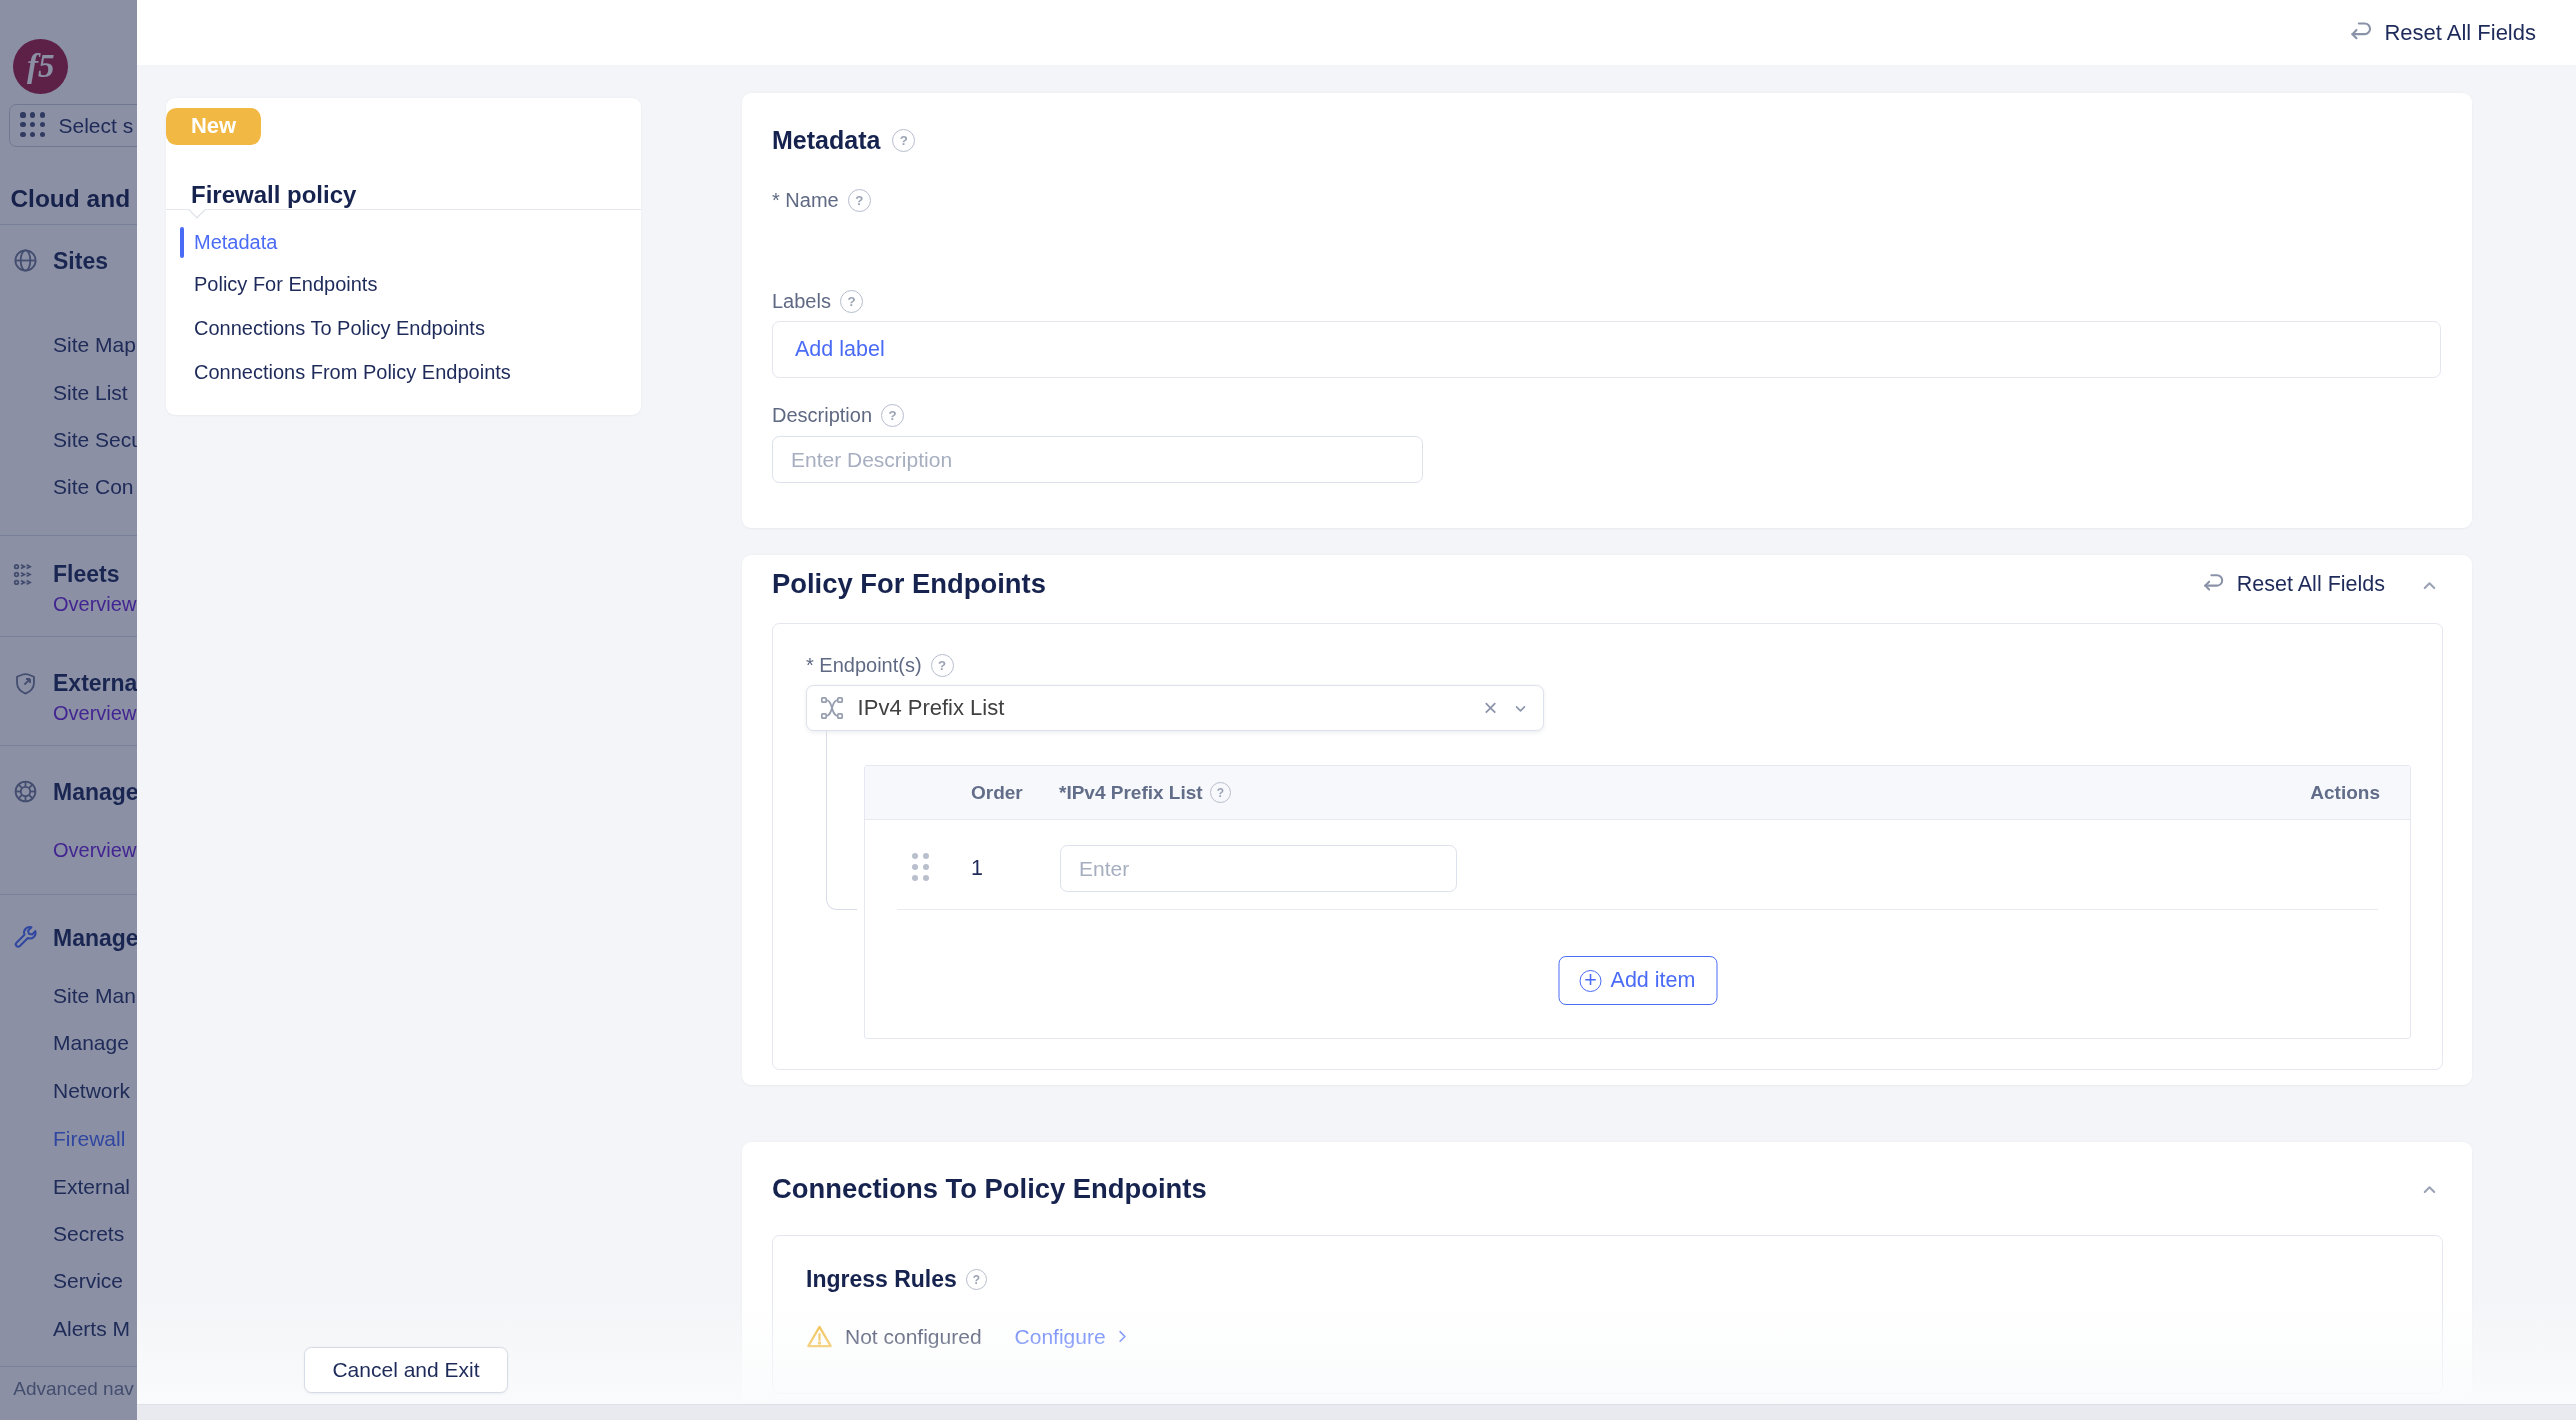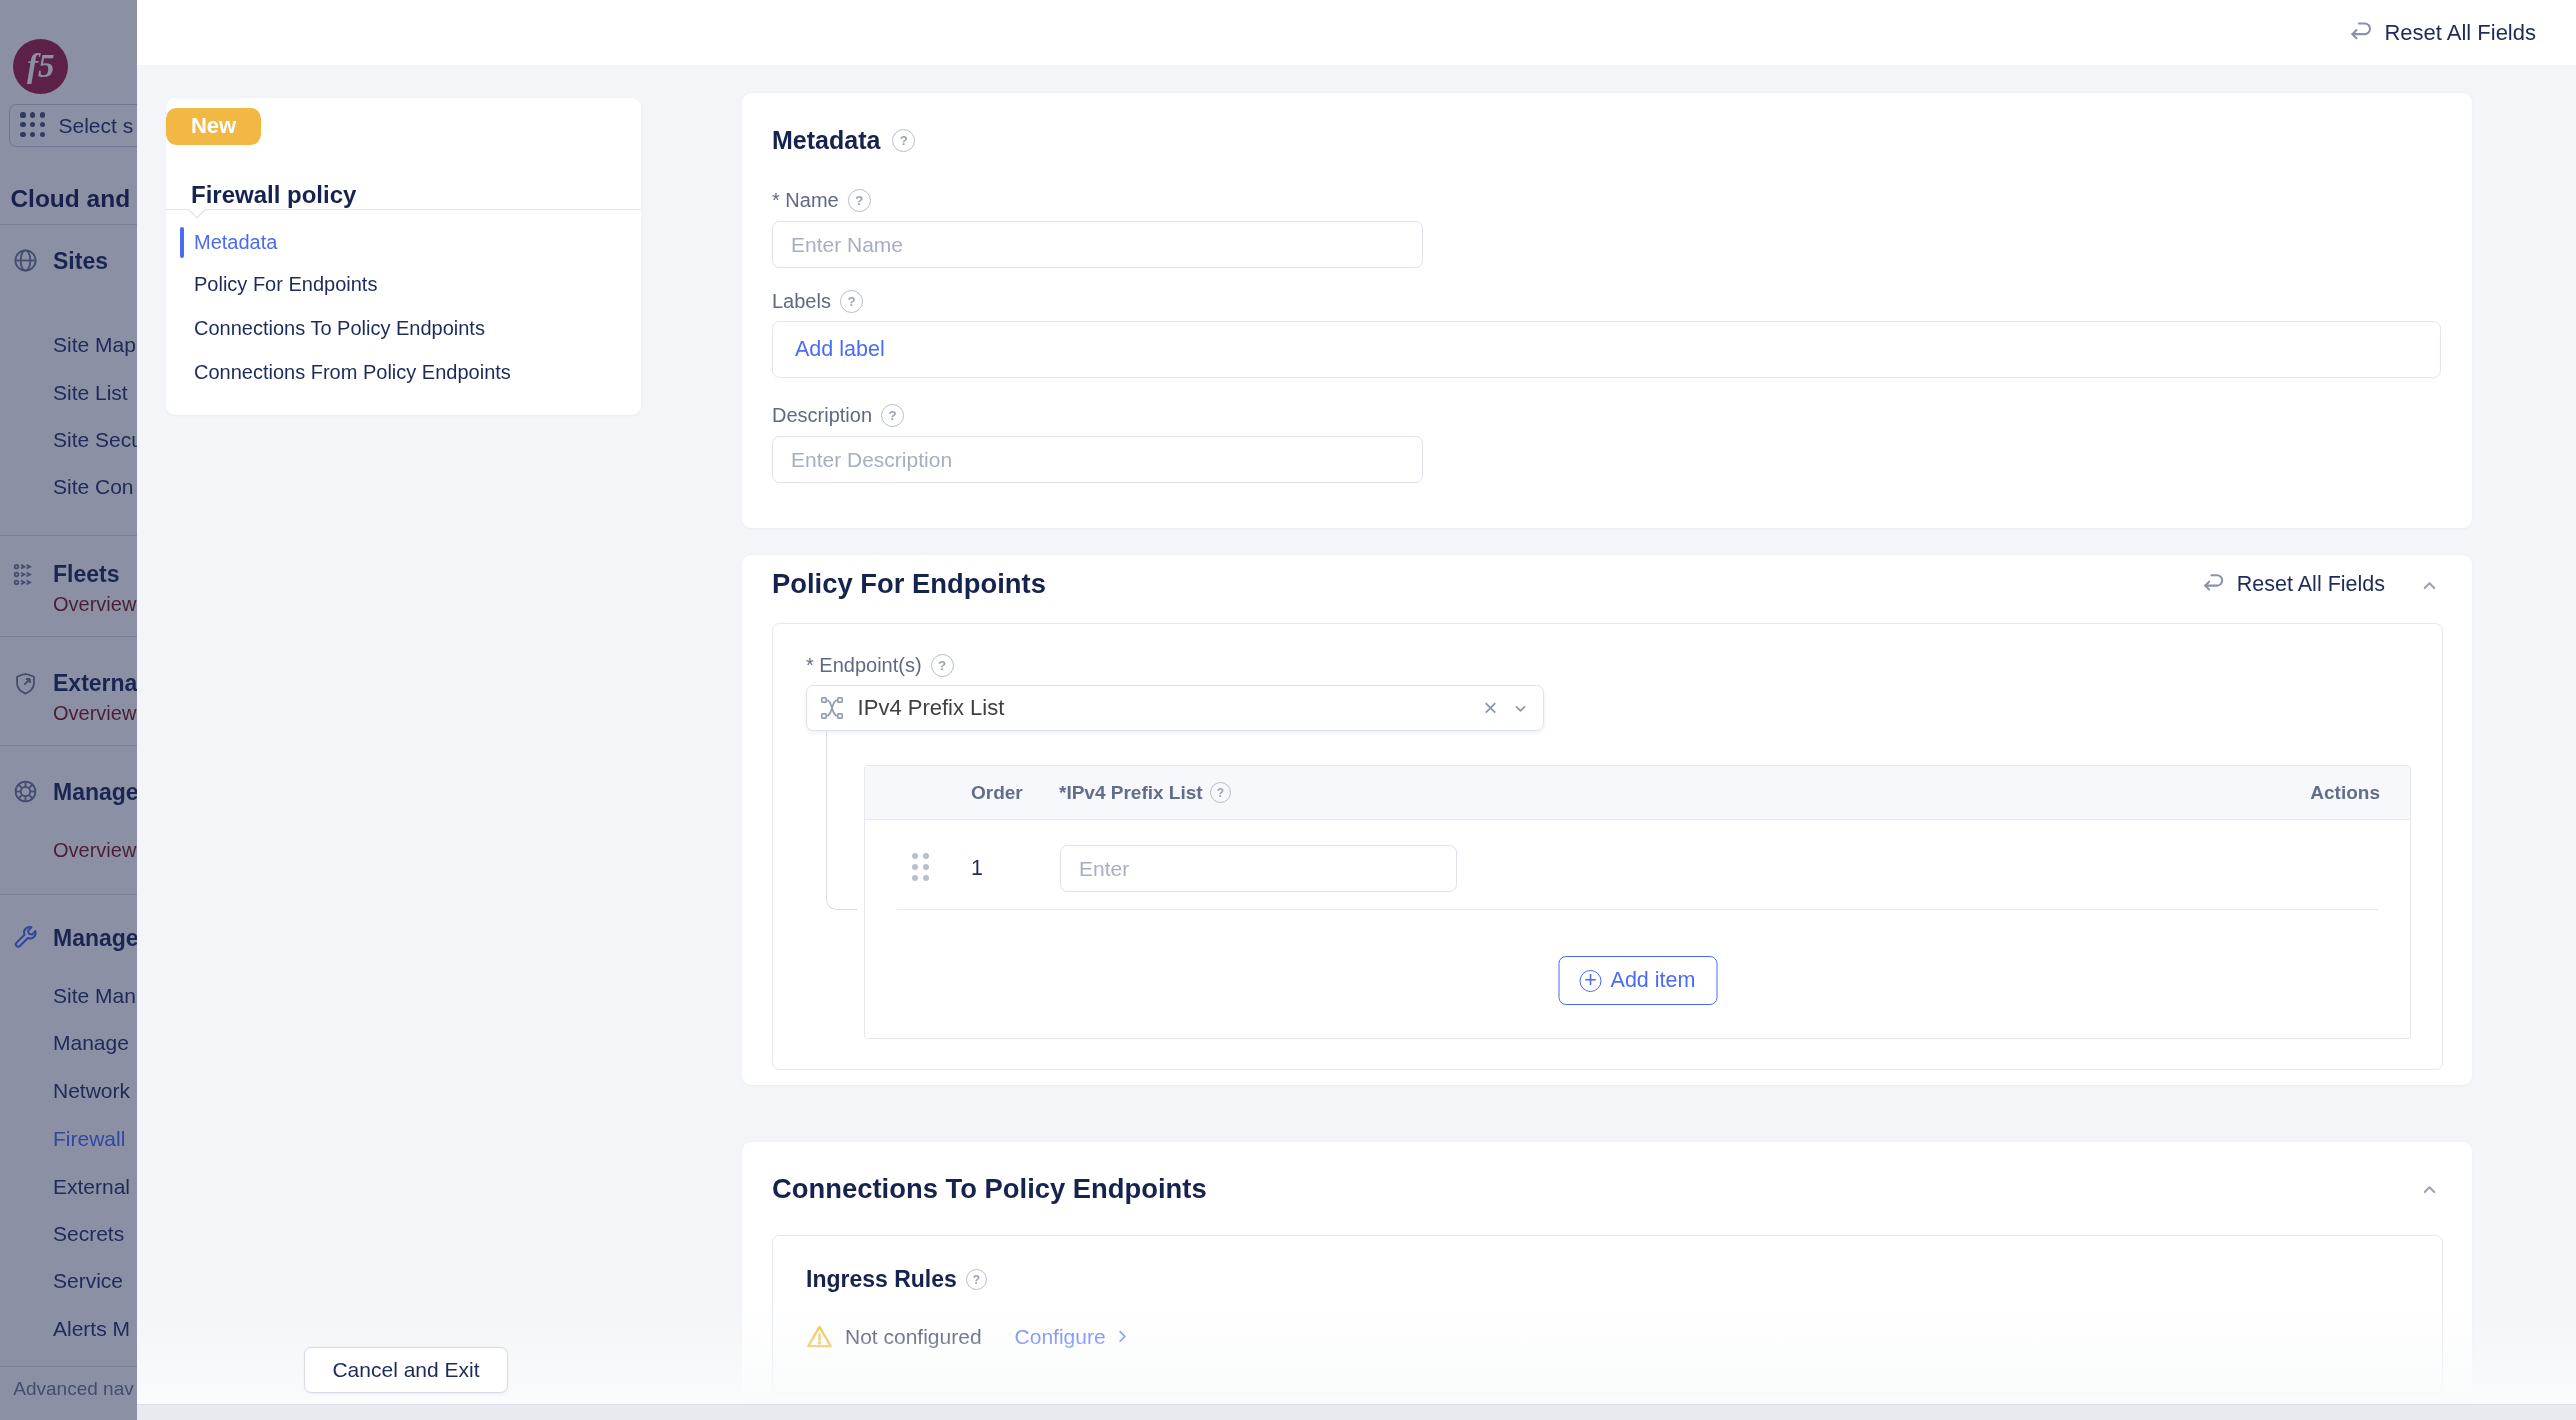--- a/index.html
+++ b/index.html
@@ -29,21 +29,21 @@
   .hreset{right:40px;top:18.5px;display:flex;align-items:center;gap:10.4px;cursor:pointer;}
   .hreset span{font-size:22px;color:#1d2a5a;}
 
   
   .sidebar{left:0;top:0;width:137px;height:1421px;background:#fff;overflow:hidden;z-index:1;}
   .sidebar .sdiv{position:absolute;left:0;width:137px;height:0.7px;background:#d9dde7;}
   .snav{position:absolute;white-space:nowrap;}
   .sgroup-label{font-size:23px;font-weight:bold;color:#1d2a5a;}
   .ssub{font-size:21px;color:#273566;}
   .ssub.blue{color:#4a6bf6;}
-  .sgray{font-size:20px;color:#7f1d1d;}
+  .sgray{font-size:20px;color:#6d28d9;}
   .sicon-g{position:absolute;left:12px;width:27px;height:27px;}
   .select-btn{position:absolute;left:9px;top:104px;width:156px;height:43px;border:1.5px solid #c7cdda;
               border-radius:7.4px;display:flex;align-items:center;gap:12px;padding-left:10.4px;box-sizing:border-box;}
   .gridicon{display:grid;grid-template-columns:repeat(3,6.7px);grid-template-rows:repeat(3,6.7px);gap:3px;}
   .gridicon i{width:5.2px;height:5.2px;border-radius:50%;background:#4a5578;}
   .logo{position:absolute;left:13.3px;top:39px;width:55px;height:55px;border-radius:50%;background:#a32045;
         display:flex;align-items:center;justify-content:center;color:#fff;font-family:"Liberation Serif","DejaVu Serif",serif;
         font-style:italic;font-weight:bold;font-size:33px;}
   .overlay{left:0;top:0;width:137px;height:1421px;background:rgba(23,33,73,0.5);z-index:5;}
 
@@ -238,21 +238,20 @@
 
   <div class="card" style="left:742px;top:93px;width:1730px;height:435px;">
     <div class="sec-title abs" style="left:30px;top:33px;font-size:25px;">
       <span>Metadata</span>
       <span class="help">?</span>
     </div>
     <div class="flabel" style="left:30px;top:96px;">
       <span>* Name</span>
       <span class="help">?</span>
     </div>
-    <input class="tinput" style="left: 30px; top: 128px; width: 651px; height: 47px;" value="" placeholder="Enter Name">
     <div class="flabel" style="left:30px;top:197px;">
       <span>Labels</span>
       <span class="help">?</span>
     </div>
     <div class="abs" style="left:30px;top:228px;width:1669px;height:57px;border:0.7px solid #e3e6ee;border-radius:7.4px;display:flex;align-items:center;padding-left:22px;box-sizing:border-box;">
       <span class="linkblue">Add label</span>
     </div>
     <div class="flabel" style="left:30px;top:311px;">
       <span>Description</span>
       <span class="help">?</span>

